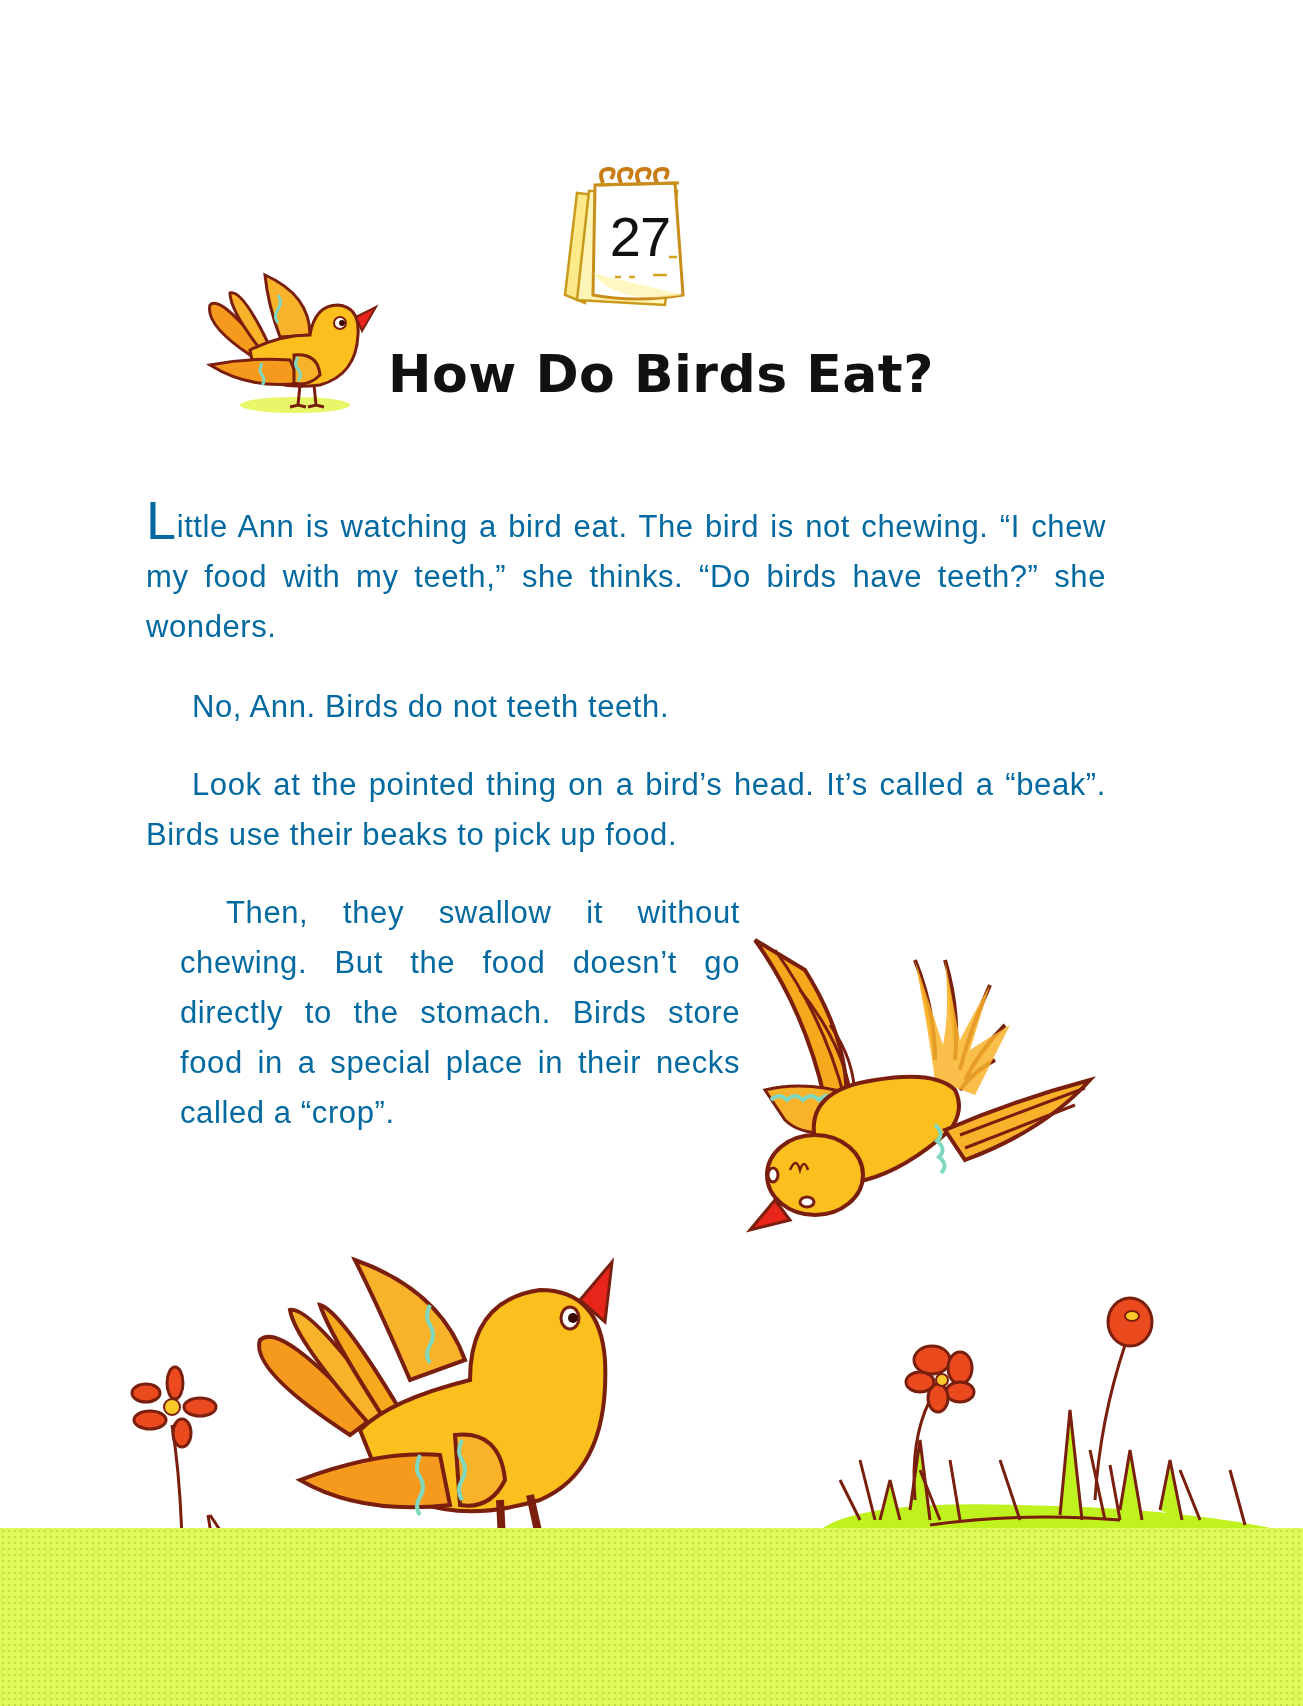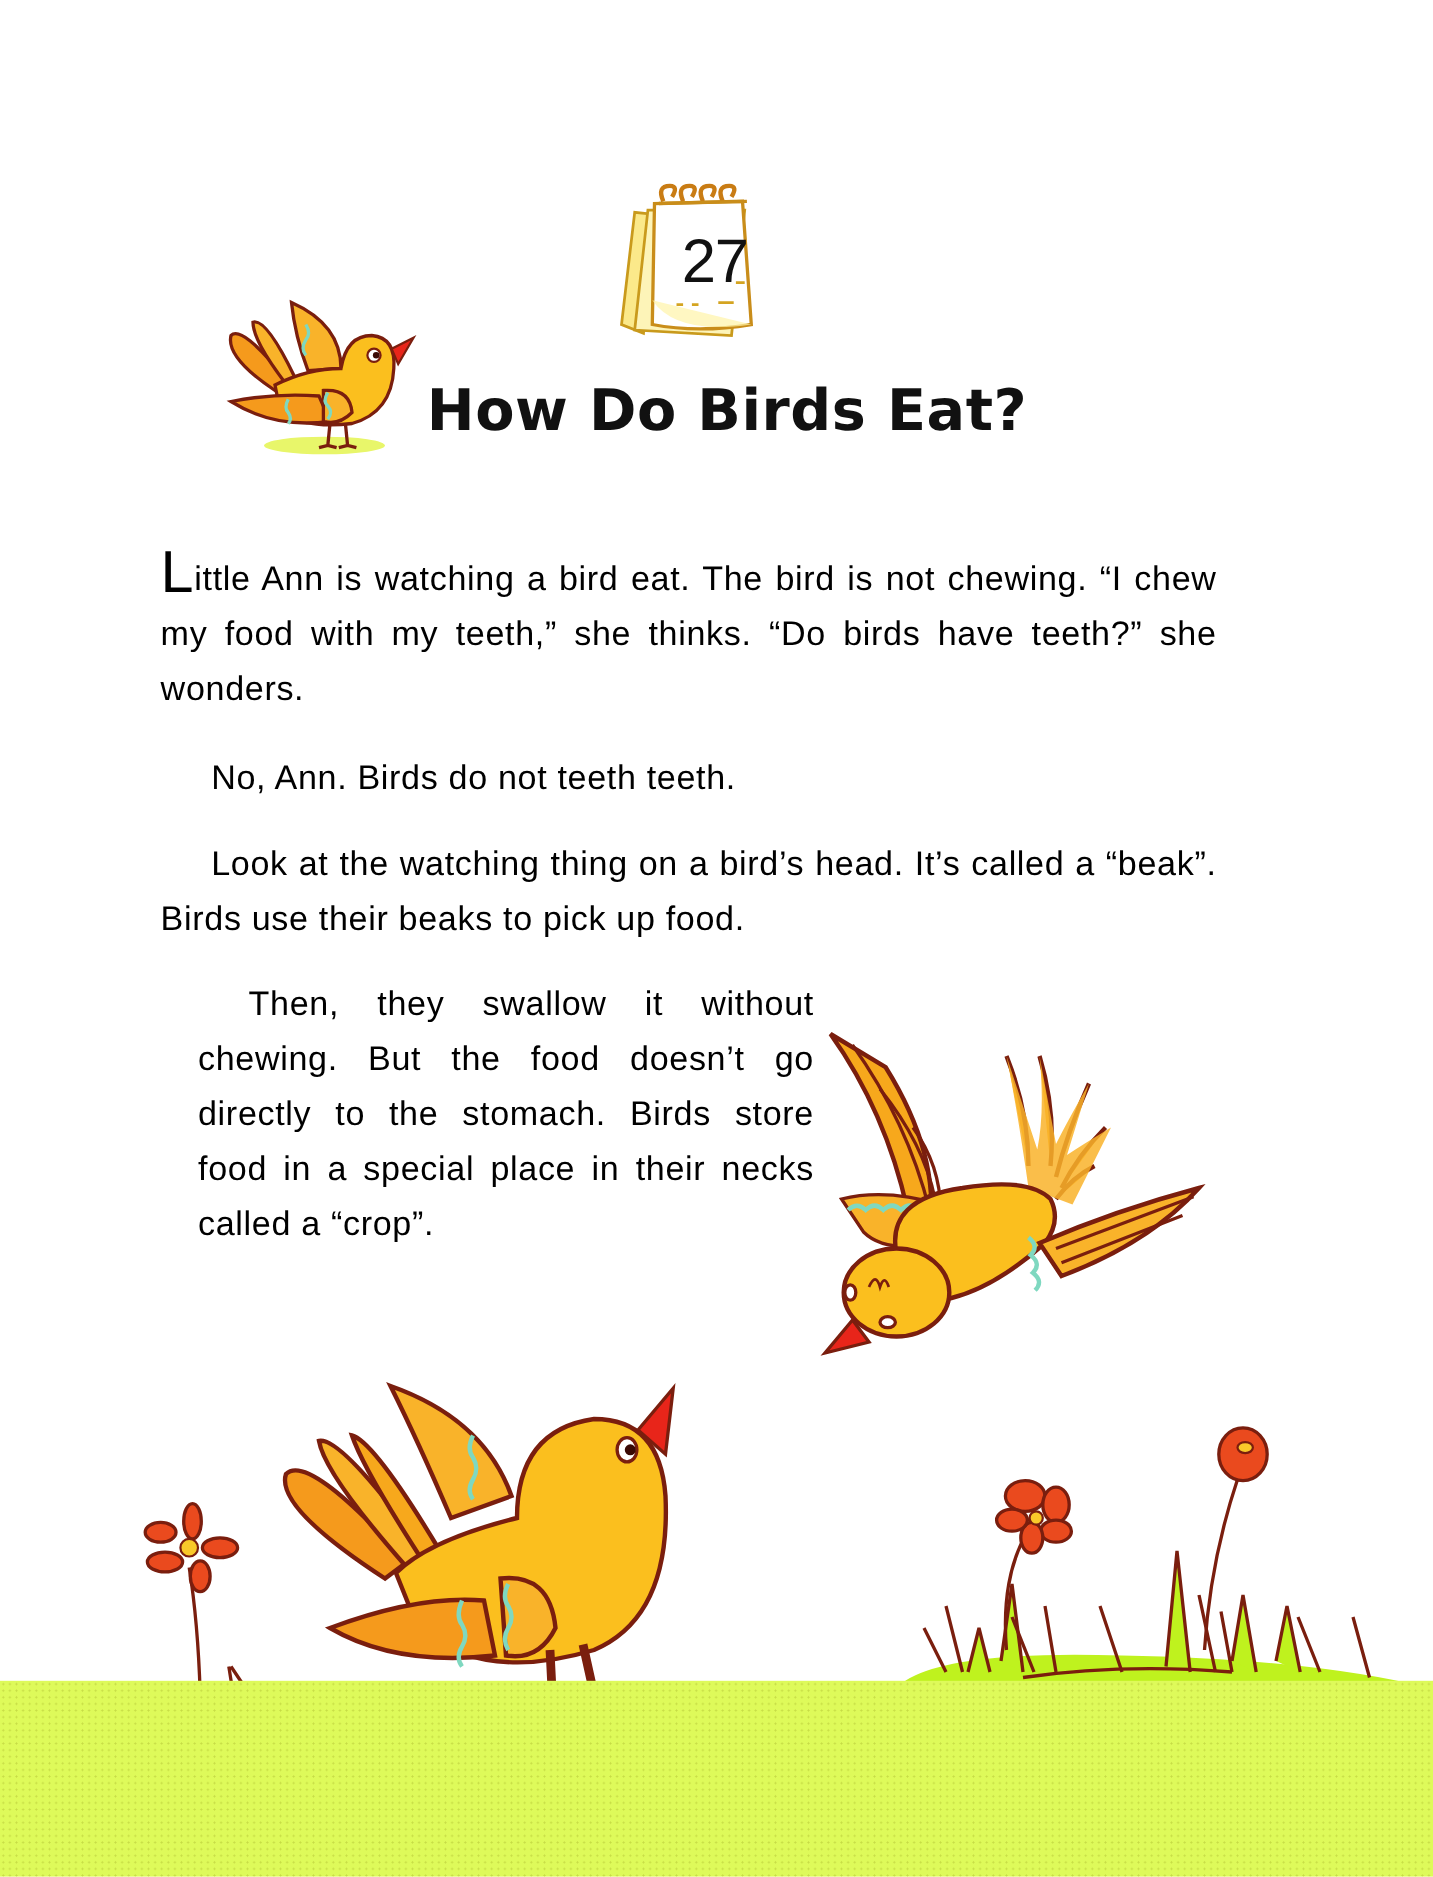--- a/index.html
+++ b/index.html
@@ -3,30 +3,30 @@
 <meta charset="utf-8">
 <style>
   html, body { margin: 0; padding: 0; }
   body {
     width: 1303px; height: 1706px; position: relative; overflow: hidden;
     background: #ffffff; font-family: "Liberation Sans", "DejaVu Sans", sans-serif; color: #1a1a1a;
   }
   .abs { position: absolute; }
   .calendar { left: 555px; top: 155px; width: 140px; height: 160px; }
   .cal-num {
-    position: absolute; left: 600px; top: 204px; width: 80px; text-align: right;
+    position: absolute; left: 600px; top: 204px; width: 80px; text-align: center;
     font-family: "Liberation Sans", sans-serif; font-size: 56px; color: #111; letter-spacing: -1px;
   }
   .small-bird { left: 190px; top: 265px; width: 190px; height: 170px; }
   .title {
     left: 388px; top: 344px; font-family: "DejaVu Sans", sans-serif; font-size: 52px;
     color: #111; font-weight: bold; margin: 0; letter-spacing: 0.5px;
   }
   .para {
-    position: absolute; font-size: 31px; line-height: 50px; color: #000000;
+    position: absolute; font-size: 31px; line-height: 50px; color: #0369a1;
     margin: 0; letter-spacing: 0.6px;
   }
   .p1 { left: 146px; top: 500px; width: 960px; text-align: justify; text-align-last: left; }
   .dropcap { font-size: 54px; line-height: 40px; font-weight: 300; vertical-align: -2px; }
   .p2 { left: 146px; top: 682px; width: 960px; text-indent: 46px; }
   .p3 { left: 146px; top: 760px; width: 960px; text-indent: 46px; text-align: justify; text-align-last: left; }
   .p4 { left: 138px; top: 888px; width: 560px; text-indent: 46px; text-align: justify; text-align-last: left; margin-left: 42px; }
   .flying-bird { left: 745px; top: 930px; width: 370px; height: 380px; }
   .sitting-bird { left: 240px; top: 1250px; width: 420px; height: 290px; }
   .grass-right { left: 820px; top: 1280px; width: 460px; height: 260px; }
@@ -71,21 +71,21 @@
   <path d="M104 90 Q128 88 130 110 Q118 122 104 118 Z" fill="#f9b32a" stroke="#7a1e0e" stroke-width="3"></path>
   <path d="M108 92 q-5 8 0 12 q5 6 0 12" stroke="#7fd8c0" stroke-width="3" fill="none"></path>
   <path d="M72 98 q-4 8 0 12 q4 6 0 10" stroke="#7fd8c0" stroke-width="3" fill="none"></path>
   <path d="M110 120 L108 140 M124 120 L126 140 M100 142 l8 -2 l8 2 M118 142 l8 -2 l8 2" stroke="#7a1e0e" stroke-width="3" fill="none"></path>
 </svg>
 
 <h1 class="abs title">How Do Birds Eat?</h1>
 
 <p class="para p1"><span class="dropcap">L</span><span>ittle Ann is watching a bird eat. The bird is not chewing. “I chew my food with my teeth,” she thinks. “Do birds have teeth?” she wonders.</span></p>
 <p class="para p2">No, Ann. Birds do not teeth teeth.</p>
-<p class="para p3">Look at the watching thing on a bird’s head. It’s called a “beak”. Birds use their beaks to pick up food.</p>
+<p class="para p3">Look at the pointed thing on a bird’s head. It’s called a “beak”. Birds use their beaks to pick up food.</p>
 <p class="para p4">Then, they swallow it without chewing. But the food doesn’t go directly to the stomach. Birds store food in a special place in their necks called a “crop”.</p>
 
 <svg class="abs flying-bird" viewBox="0 0 370 380">
   <path d="M10 10 Q60 80 80 170 L100 190 Q110 120 60 40 Z" fill="#f7a81c" stroke="#7a1e0e" stroke-width="4"></path>
   <path d="M30 20 Q80 90 100 170" stroke="#7a1e0e" stroke-width="3" fill="none"></path>
   <path d="M55 60 Q95 110 105 160" stroke="#7a1e0e" stroke-width="3" fill="none"></path>
   <path d="M85 95 Q110 130 110 170" stroke="#7a1e0e" stroke-width="3" fill="none"></path>
   <path d="M20 160 Q60 150 110 165 L110 200 Q60 210 40 190 Z" fill="#f9b32a" stroke="#7a1e0e" stroke-width="3"></path>
   <path d="M26 170 q8 -8 16 0 q8 -8 16 0 q8 -8 16 0 q8 -8 16 0" stroke="#7fd8c0" stroke-width="4" fill="none"></path>
   <path d="M170 30 Q190 80 190 130 M200 30 Q215 80 210 130 M245 55 Q225 100 215 140 M260 95 Q235 120 220 150 M250 130 Q230 140 215 160" stroke="#7a1e0e" stroke-width="4" fill="#f9b32a"></path>

